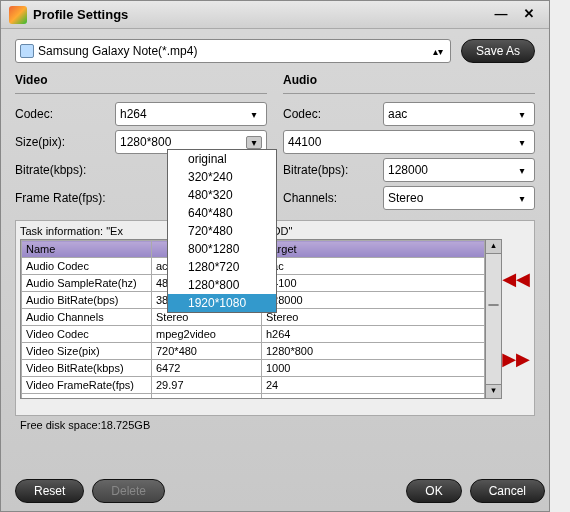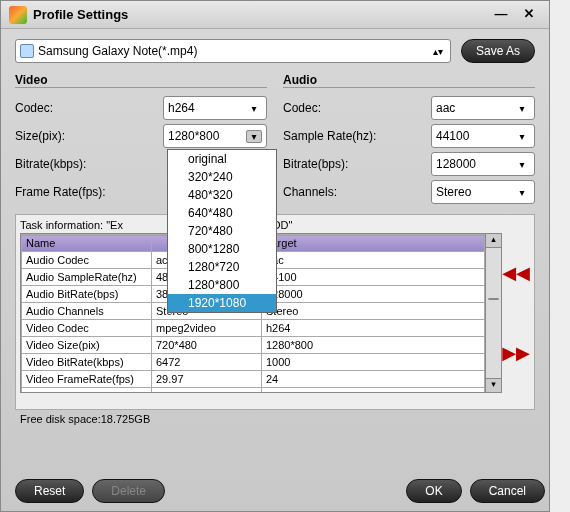--- a/index.html
+++ b/index.html
@@ -11,23 +11,23 @@
 .titlebar .winbtn { width: 24px; height: 18px; font-size: 13px; text-align: center; margin-left: 4px; cursor: pointer; font-weight: bold; }
 .body { padding: 10px 14px 4px 14px; }
 .profile-row { display: flex; gap: 10px; }
 .select { background: #fff; border: 1px solid #888; border-radius: 3px; height: 24px; display: flex; align-items: center; padding: 0 4px; font-size: 12px; }
 .select .icon { width: 14px; height: 14px; background:#bdf; border:1px solid #68a; margin-right:4px; border-radius:2px; }
 .select .val { flex: 1; }
 .select-arrow { width: 16px; text-align: center; font-size: 10px; }
 .btn-round { background: linear-gradient(to bottom,#555,#222); color:#fff; border:1px solid #111; border-radius:12px; height:24px; padding:0 14px; font-size:12px; display:flex; align-items:center; justify-content:center; cursor:pointer; }
 .sections { display: flex; gap: 16px; margin-top: 10px; }
 .section { flex: 1; }
-.section-title { font-size: 12px; font-weight: bold; margin-bottom: 0; }
+.section-title { font-size: 12px; font-weight: bold; margin-bottom: 6px; }
 .section-title + hr { border:none; border-top:1px solid #999; margin-bottom:6px; }
-.field-row { display: flex; align-items: center; height: 28px; gap: 48px; }
+.field-row { display: flex; align-items: center; height: 28px; }
 .field-label { width: 100px; font-size: 12px; }
 .field-input { flex: 1; }
 .dropdown { position: absolute; background:#fff; border:1px solid #666; font-size:12px; z-index:10; }
 .dropdown div { padding:2px 20px; white-space:nowrap; }
 .dropdown .sel { background:#39c; color:#fff; }
 .info-area { margin-top: 8px; background:#eee; border:1px solid #aaa; padding:4px 4px 2px 4px; position:relative; height:196px; }
 .task-label { font-size:11px; margin-bottom:2px; }
 .table-wrap { display:flex; height:160px; }
 .table-inner { flex:1; border:1px solid #888; background:#fff; overflow:hidden; }
 .scroll { width:16px; background:#ddd; border:1px solid #888; border-left:none; display:flex; flex-direction:column; }
@@ -97,21 +97,20 @@
         <div class="section-title">Audio</div>
           <hr>
         <div class="field-row">
           <div class="field-label">Codec:</div>
           <div class="field-input select">
             <div class="val">aac</div>
             <div class="select-arrow">▾</div>
           </div>
         </div>
         <div class="field-row">
-          <div class="field-label">Sample Rate(hz):</div>
           <div class="field-input select">
             <div class="val">44100</div>
             <div class="select-arrow">▾</div>
           </div>
         </div>
         <div class="field-row">
           <div class="field-label">Bitrate(bps):</div>
           <div class="field-input select">
             <div class="val">128000</div>
             <div class="select-arrow">▾</div>

